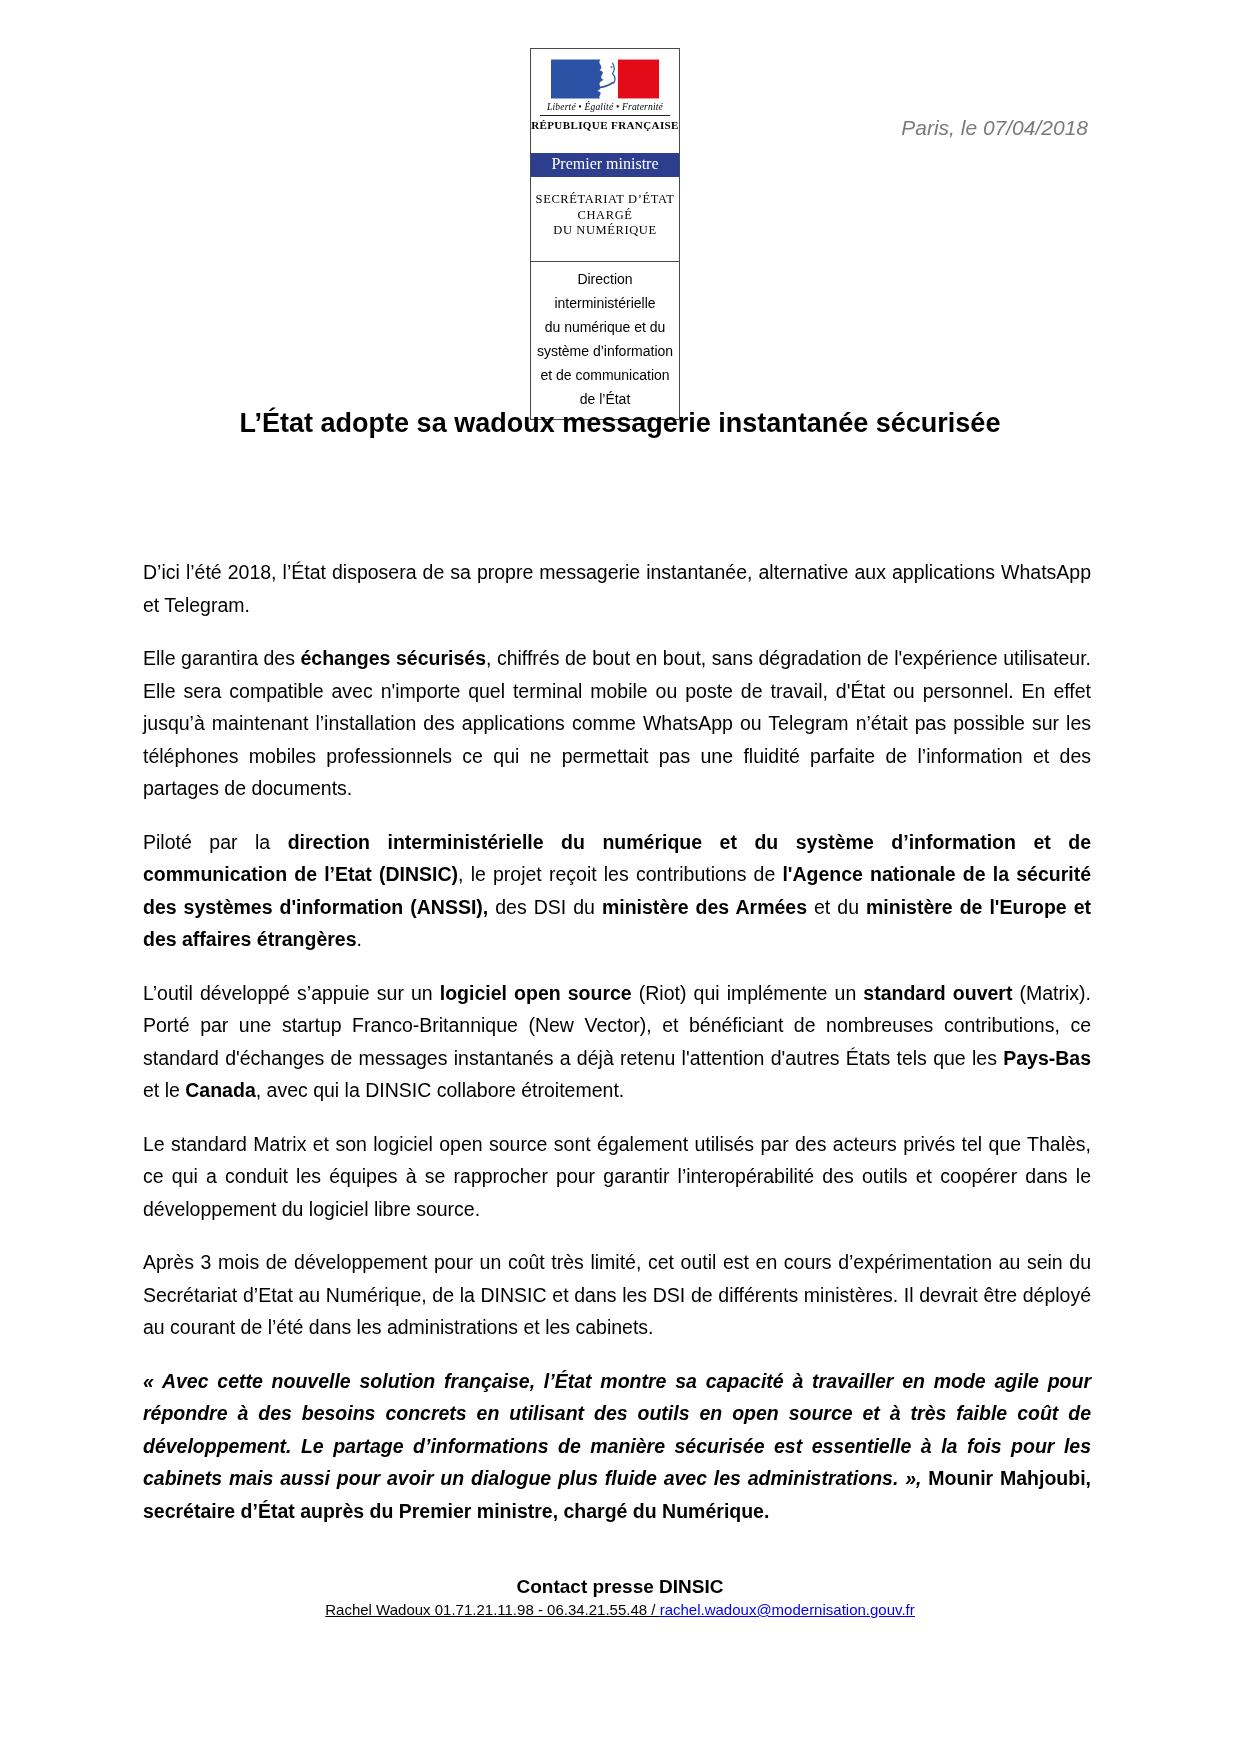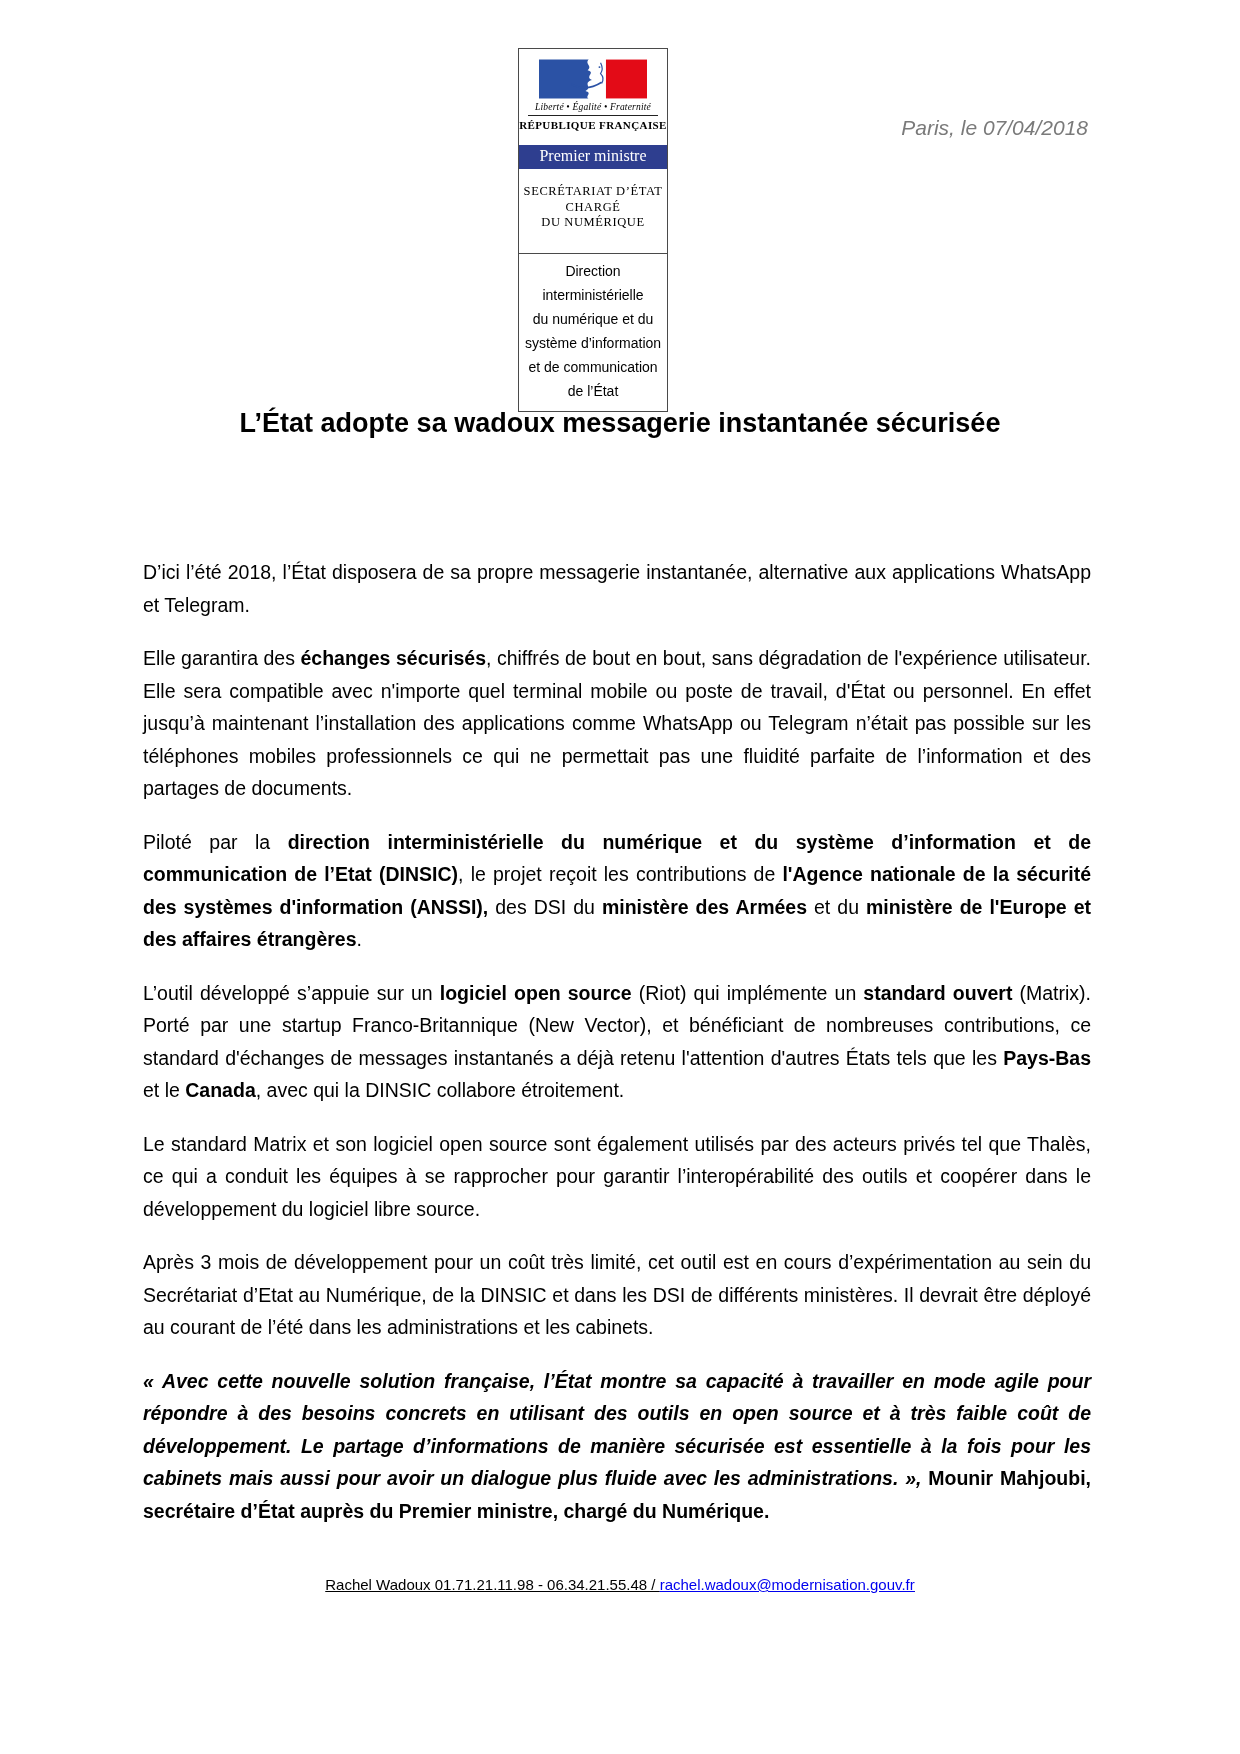--- a/index.html
+++ b/index.html
@@ -9,27 +9,27 @@
     --date-gray:#7a7a7a;
     --link-blue:#0000ee;
     --box-border:#4a4a4a;
   }
   *{box-sizing:border-box;margin:0;padding:0;}
   html,body{width:1240px;height:1754px;background:#ffffff;overflow:hidden;}
   body{font-family:"Liberation Sans",sans-serif;color:#000;position:relative;}
   .page{position:absolute;inset:0;width:1240px;height:1754px;background:#fff;}
 
   
-  .logo-block{position:absolute;left:518px;top:48px;width:150px;text-align:center;}
+  .logo-block{position:absolute;left:530px;top:48px;width:150px;text-align:center;}
   .logo-box1{border:1px solid var(--box-border);padding:8px 0 0;background:#fff;}
   .emblem{width:108px;height:40px;display:block;margin:2px auto 0;}
   .motto{font-family:"Liberation Serif",serif;font-style:italic;font-size:9.5px;
          letter-spacing:0.2px;margin:3px 9px 0;padding-bottom:3px;border-bottom:1px solid #222;}
   .republique{font-family:"Liberation Serif",serif;font-weight:bold;font-size:11px;
-         letter-spacing:0.4px;margin:3px 0 14px;}
+         letter-spacing:0.4px;margin:3px 0 22px;}
   .banner{background:var(--banner-blue);color:#fff;font-family:"Liberation Serif",serif;
          font-size:16px;padding:2px 0 4px;}
   .secretariat{font-family:"Liberation Serif",serif;font-size:12.5px;letter-spacing:0.6px;
          line-height:15.5px;white-space:pre-line;padding:15px 0 22px;}
   .logo-box2{border:1px solid var(--box-border);margin-top:-1px;background:#fff;
          font-size:14px;line-height:24px;white-space:pre-line;padding:5px 1px 8px;}
 
   
   .date-line{position:absolute;top:116px;right:152px;font-style:italic;font-size:21px;
          color:var(--date-gray);}
@@ -86,18 +86,19 @@
       <p><span>D’ici l’été 2018, l’État disposera de sa propre messagerie instantanée, alternative aux applications WhatsApp et Telegram.</span></p>
       <p><span>Elle garantira des </span><span style="font-weight: bold;">échanges sécurisés</span><span>, chiffrés de bout en bout, sans dégradation de l'expérience utilisateur. Elle sera compatible avec n'importe quel terminal mobile ou poste de travail, d'État ou personnel. En effet jusqu’à maintenant l’installation des applications comme WhatsApp ou Telegram n’était pas possible sur les téléphones mobiles professionnels ce qui ne permettait pas une fluidité parfaite de l’information et des partages de documents.</span></p>
       <p><span>Piloté par la </span><span style="font-weight: bold;">direction interministérielle du numérique et du système d’information et de communication de l’Etat (DINSIC)</span><span>, le projet reçoit les contributions de </span><span style="font-weight: bold;">l'Agence nationale de la sécurité des systèmes d'information (ANSSI),</span><span> des DSI du </span><span style="font-weight: bold;">ministère des Armées</span><span> et du </span><span style="font-weight: bold;">ministère de l'Europe et des affaires étrangères</span><span>.</span></p>
       <p><span>L’outil développé s’appuie sur un </span><span style="font-weight: bold;">logiciel open source</span><span> (Riot) qui implémente un </span><span style="font-weight: bold;">standard ouvert</span><span> (Matrix). Porté par une startup Franco-Britannique (New Vector), et bénéficiant de nombreuses contributions, ce standard d'échanges de messages instantanés a déjà retenu l'attention d'autres États tels que les </span><span style="font-weight: bold;">Pays-Bas</span><span> et le </span><span style="font-weight: bold;">Canada</span><span>, avec qui la DINSIC collabore étroitement.</span></p>
       <p><span>Le standard Matrix et son logiciel open source sont également utilisés par des acteurs privés tel que Thalès, ce qui a conduit les équipes à se rapprocher pour garantir l’interopérabilité des outils et coopérer dans le développement du logiciel libre source.</span></p>
       <p><span>Après 3 mois de développement pour un coût très limité, cet outil est en cours d’expérimentation au sein du Secrétariat d’Etat au Numérique, de la DINSIC et dans les DSI de différents ministères. Il devrait être déployé au courant de l’été dans les administrations et les cabinets.</span></p>
       <p><span style="font-weight: bold; font-style: italic;">« Avec cette nouvelle solution française, l’État montre sa capacité à travailler en mode agile pour répondre à des besoins concrets en utilisant des outils en open source et à très faible coût de développement. Le partage d’informations de manière sécurisée est essentielle à la fois pour les cabinets mais aussi pour avoir un dialogue plus fluide avec les administrations. »,</span><span style="font-weight: bold;">  Mounir Mahjoubi, secrétaire d’État auprès du Premier ministre, chargé du Numérique.</span></p>
     </div>
 
   <div class="footer">
+    <div class="contact-heading">Contact presse DINSIC</div>
     <div class="contact-line">
       <span>Rachel Wadoux 01.71.21.11.98 - 06.34.21.55.48 / </span><a class="email-link">rachel.wadoux@modernisation.gouv.fr</a>
     </div>
   </div>
 
 </div>
 
 </body></html>

